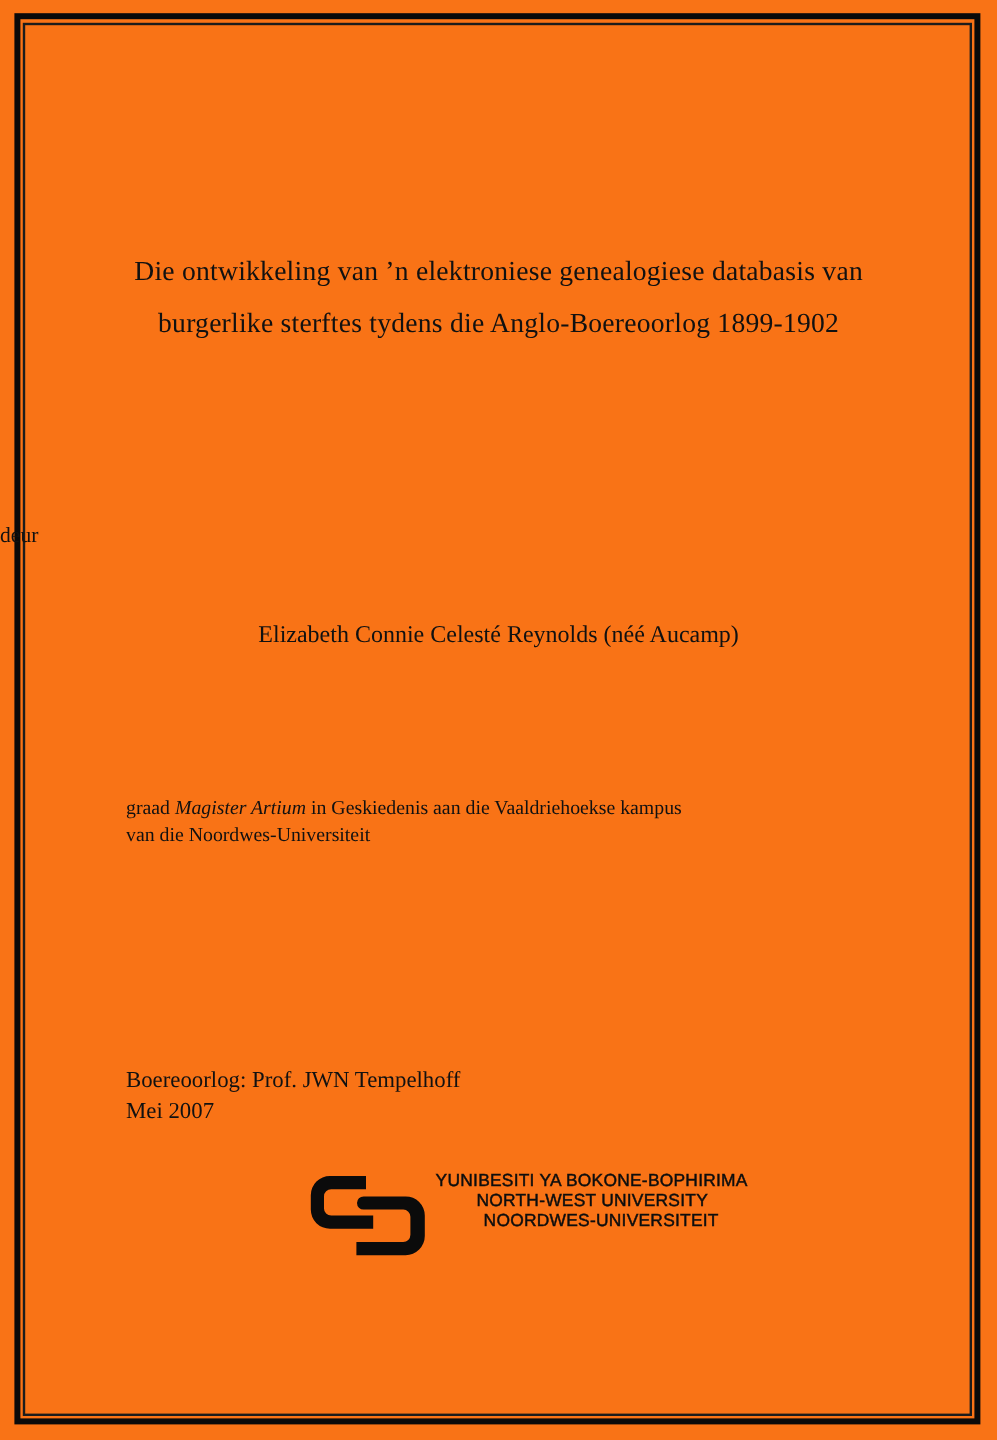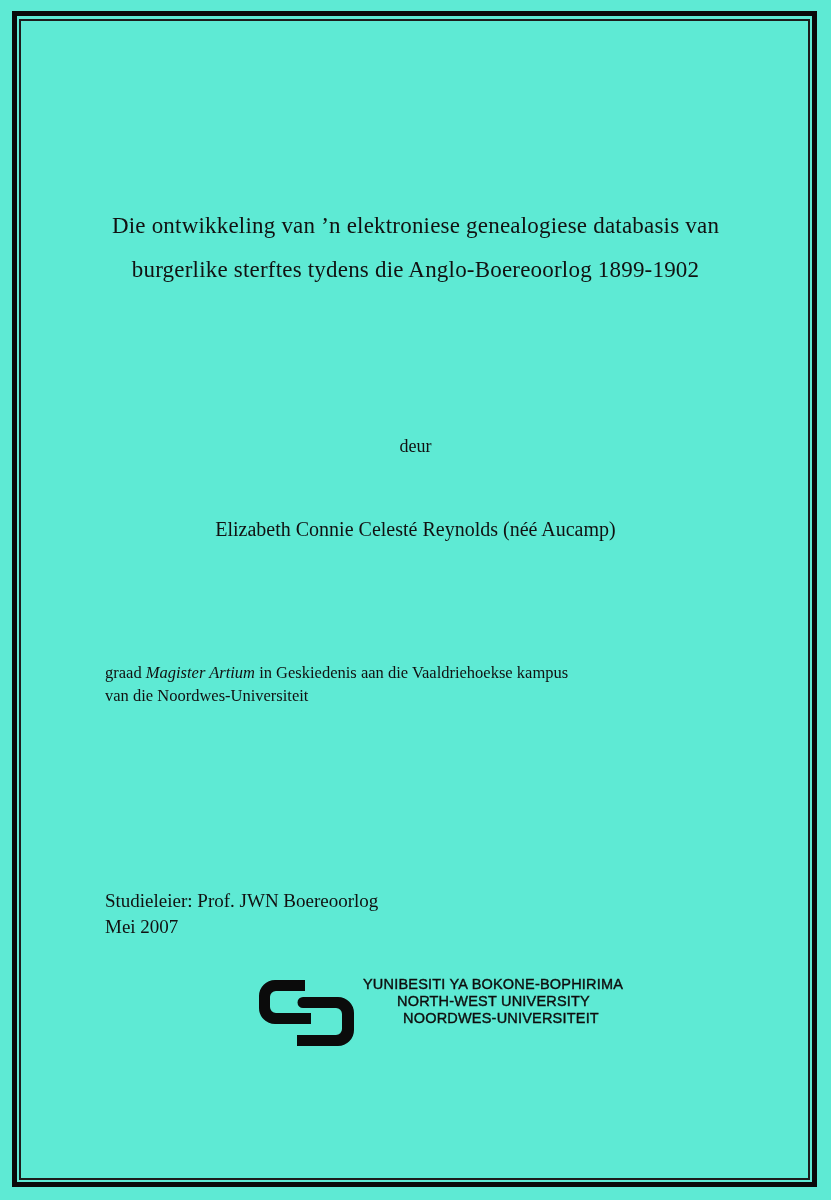--- a/index.html
+++ b/index.html
@@ -1,20 +1,20 @@
 <!DOCTYPE html>
 <html><head>
 <meta charset="utf-8">
 <style>
   html, body { margin: 0; padding: 0; background: #ffffff; }
   .page {
     position: relative;
     width: 831px;
     height: 1200px;
-    background: #5eead4;
+    background: #f97316;
     font-family: "Liberation Serif", serif;
     color: #111111;
     overflow: hidden;
   }
   .frame-outer {
     position: absolute;
     left: 12px; top: 11px;
     width: 805px; height: 1176px;
     border: 5px solid #0a0a0a;
     box-sizing: border-box;
@@ -30,21 +30,21 @@
     position: absolute;
     left: 0; right: 0; top: 204px;
     text-align: center;
     font-size: 23px;
     line-height: 44px;
     letter-spacing: 0.2px;
   }
   .deur {
     position: absolute;
     left: 0; right: 0; top: 436px;
-    text-align: center;
+    text-align: left;
     font-size: 18px;
   }
   .author {
     position: absolute;
     left: 0; right: 0; top: 518px;
     text-align: center;
     font-size: 20px;
   }
   .submission {
     position: absolute;
@@ -96,21 +96,21 @@
   <div class="deur">deur</div>
 
   <div class="author">Elizabeth Connie Celesté Reynolds (néé Aucamp)</div>
 
   <div class="submission">
     <div class="sub-l2"><span>graad </span><span class="italic">Magister Artium</span><span> in Geskiedenis aan die Vaaldriehoekse kampus</span></div>
     <div>van die Noordwes-Universiteit</div>
   </div>
 
   <div class="supervisor-block">
-    <div>Studieleier: Prof. JWN Boereoorlog</div>
+    <div>Boereoorlog: Prof. JWN Tempelhoff</div>
     <div>Mei 2007</div>
   </div>
 
   <div class="logo-mark">
     <svg width="99" height="70" viewBox="0 0 99 70" xmlns="http://www.w3.org/2000/svg">
       <path d="M48,2 H18 A16,16 0 0 0 2,18 V30 A16,16 0 0 0 18,46 H54 V35 H19 A6,6 0 0 1 13,29 V19 A6,6 0 0 1 19,13 H48 Z" fill="#0b0b0b"></path>
       <path d="M46,19 H81 A16,16 0 0 1 97,35 V52 A16,16 0 0 1 81,68 H40 V57 H79 A6,6 0 0 0 85,51 V36 A6,6 0 0 0 79,30 H46 A5.5,5.5 0 0 1 46,19 Z" fill="#0b0b0b"></path>
     </svg>
   </div>
 

